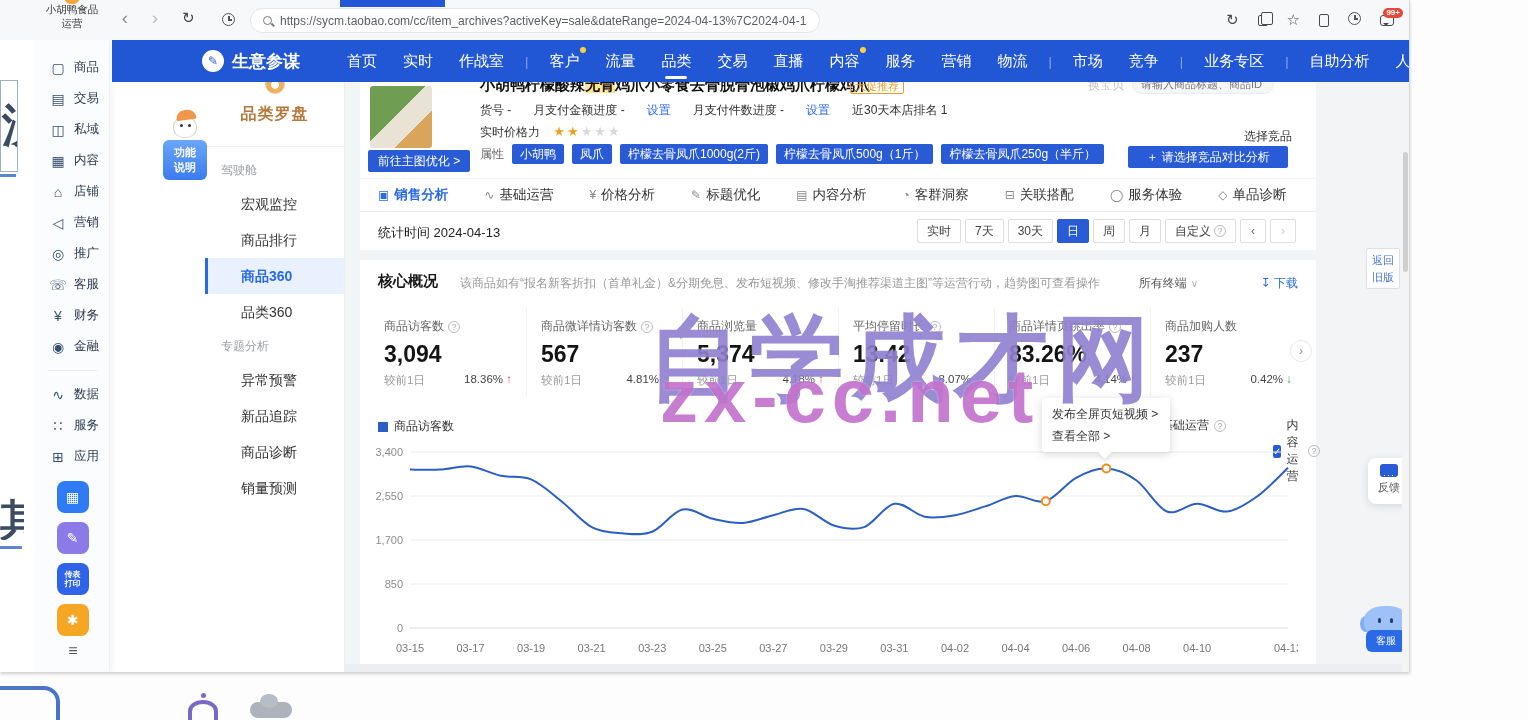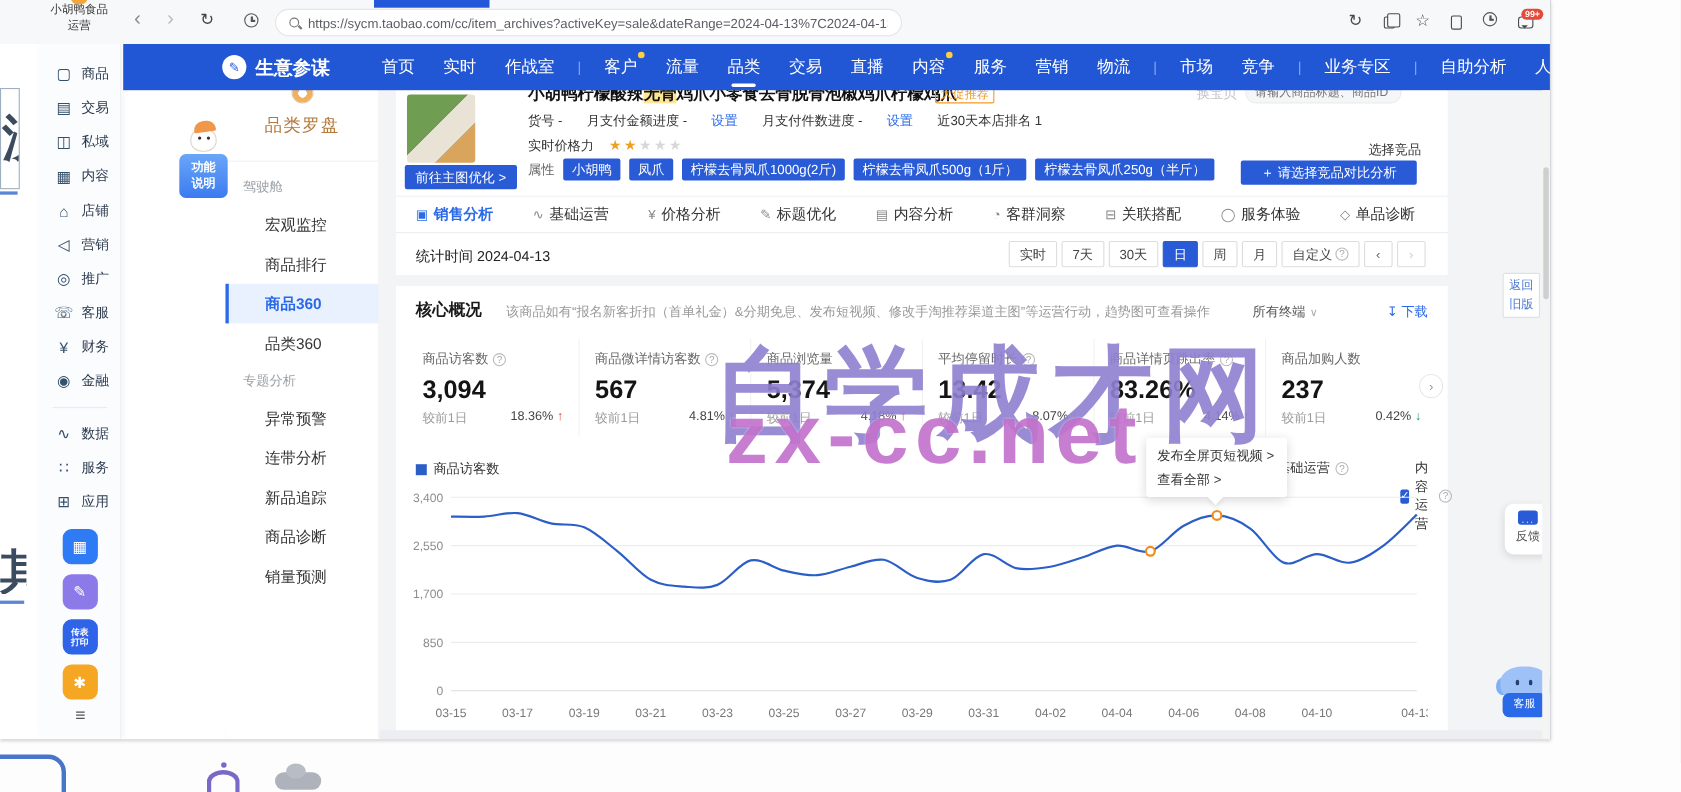--- a/index.html
+++ b/index.html
@@ -64,21 +64,21 @@
   .sb-app { width:32px; height:32px; border-radius:8px; margin:9px auto 0 auto; display:flex; align-items:center;
             justify-content:center; color:#fff; font-size:14px; cursor:pointer; flex-direction:column; }
   .sb-app .app-txt { font-size:8px; line-height:1.15; font-weight:bold; text-align:center; }
   .sb-menu { position:absolute; bottom:12px; left:0; width:74px; text-align:center; font-size:16px; color:#555; cursor:pointer; }
 
   
   .subnav-gutter { position:absolute; left:110px; top:82px; width:95px; height:590px; background:#fff; z-index:3; }
   .subnav { position:absolute; left:205px; top:82px; width:140px; height:590px; background:#fff; z-index:3; border-right:1px solid #ededed; }
   .compass { position:absolute; left:60px; top:-8px; width:20px; height:20px; border-radius:50%;
              background:radial-gradient(circle at 50% 55%, #fff 0 28%, #f2b05c 30%); border:1px solid #e8c79a; }
-  .subnav-title { position:absolute; left:0; top:22px; width:100%; text-align:center; font-size:16px; font-weight:normal; color:#b5793c; letter-spacing:1px; }
+  .subnav-title { position:absolute; left:0; top:22px; width:100%; text-align:center; font-size:16px; font-weight:bold; color:#b5793c; letter-spacing:1px; }
   .subnav-div { position:absolute; left:0; top:64px; width:100%; height:1px; background:#f0f0f0; }
   .subnav-list { position:absolute; left:0; top:72px; width:100%; }
   .sn-heading { height:32px; line-height:32px; padding-left:16px; font-size:12px; color:#9aa0a6; }
   .sn-item { position:relative; height:36px; line-height:36px; padding-left:36px; font-size:14px; color:#333; cursor:pointer; }
   .sn-item.sn-active { background:#e8f1fd; color:#2a6ae9; font-weight:bold; }
   .sn-item.sn-active::before { content:""; position:absolute; left:0; top:0; width:3px; height:36px; background:#2a6ae9; }
   .helper { position:absolute; left:163px; top:110px; width:44px; z-index:5; text-align:center; }
   .helper-mascot { position:relative; width:30px; height:28px; margin:0 auto; }
   .mascot-face { position:absolute; left:3px; top:6px; width:24px; height:22px; background:#fff; border:1px solid #dcd4c6; border-radius:50% 50% 45% 45%; }
   .mascot-hat { position:absolute; left:6px; top:0; width:20px; height:10px; background:#f0974a; border-radius:10px 10px 2px 2px; transform:rotate(-8deg); }
@@ -355,21 +355,20 @@
       <div class="subnav-title">品类罗盘</div>
       <div class="subnav-div"></div>
       <div class="subnav-list" id="subnav-list">
           <div class="sn-heading">驾驶舱</div>
           <div class="sn-item">宏观监控</div>
           <div class="sn-item">商品排行</div>
           <div class="sn-item sn-active">商品360</div>
           <div class="sn-item">品类360</div>
           <div class="sn-heading">专题分析</div>
           <div class="sn-item">异常预警</div>
-          <div class="sn-item">连带分析</div>
           <div class="sn-item">新品追踪</div>
           <div class="sn-item">商品诊断</div>
           <div class="sn-item">销量预测</div>
         </div>
     </div>
     <div class="helper">
       <div class="helper-mascot">
         <span class="mascot-face"></span>
           <span class="mascot-hat"></span>
         <span class="mascot-eye" style="left:10px;"></span>

